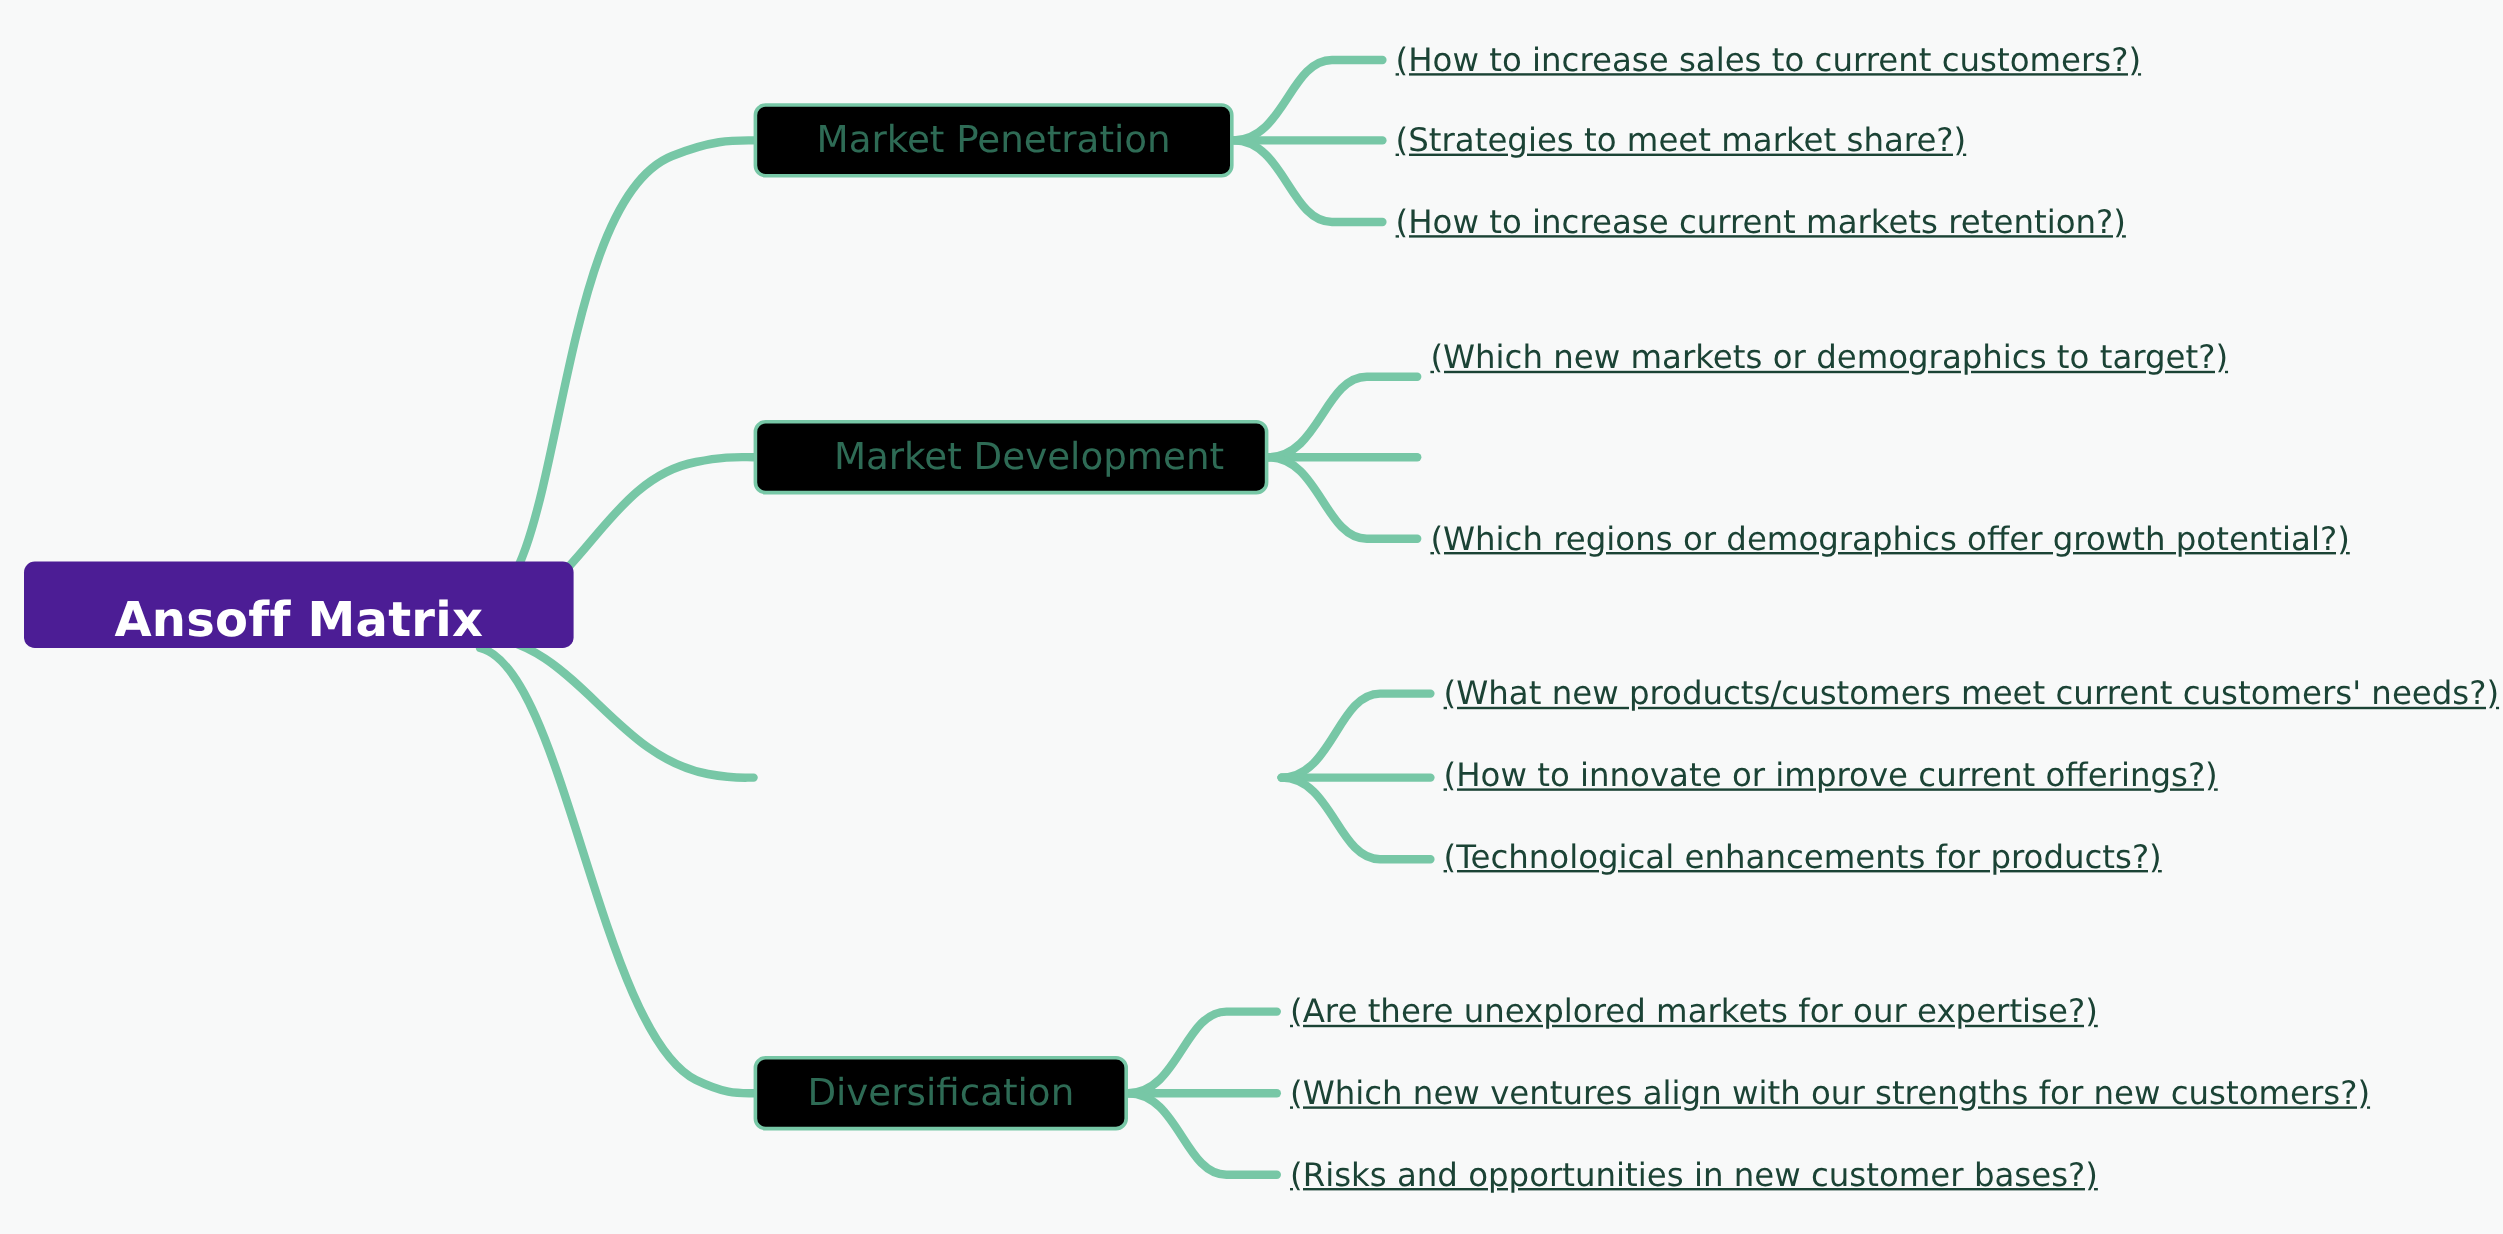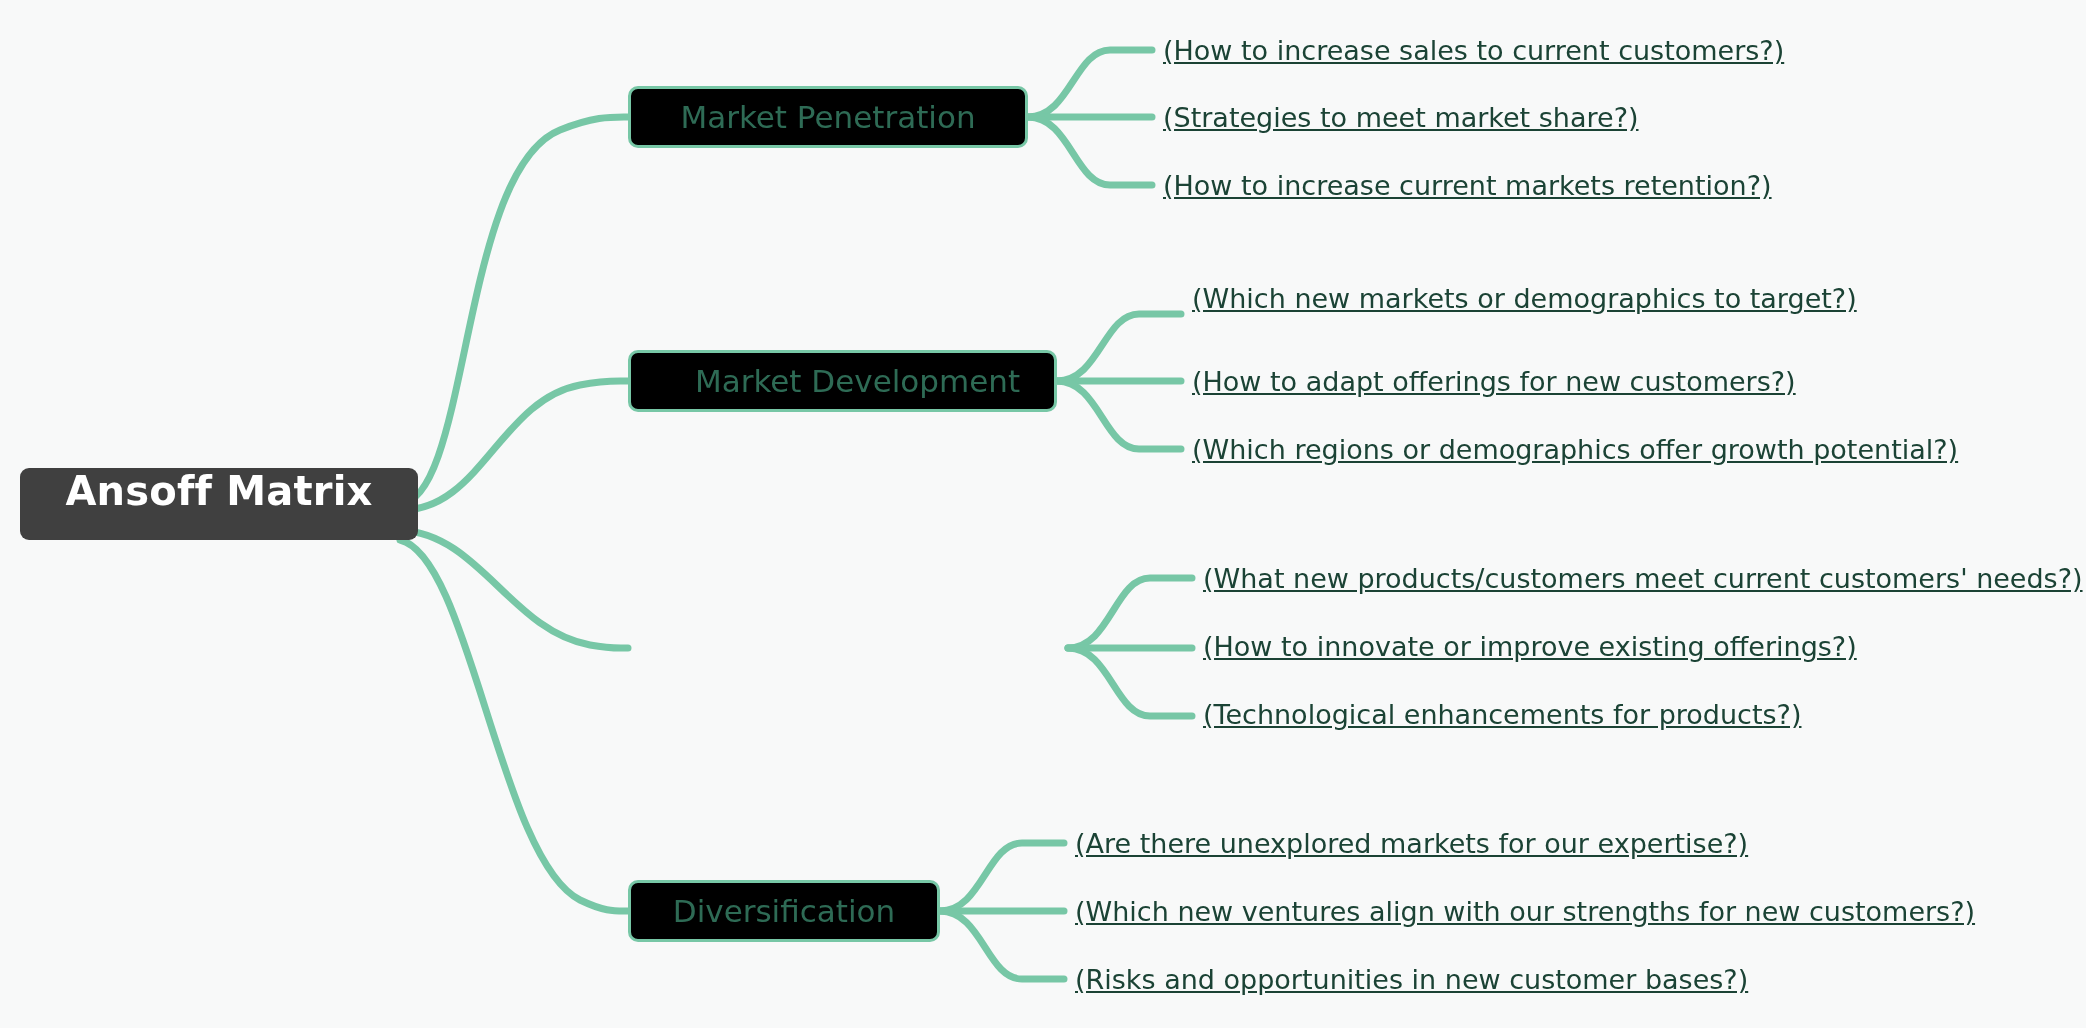--- a/index.html
+++ b/index.html
@@ -37,26 +37,26 @@
     left: 0;
     width: 2086px;
     height: 1028px;
   }
 
   
   .root-node {
     position: absolute;
     left: 20px;
     top: 468px;
-    width: 398px;
+    width: 458px;
     height: 72px;
-    background: #404040;
+    background: #4c1d95;
     border-radius: 9px;
     display: flex;
-    align-items: flex-start;
+    align-items: flex-end;
     justify-content: center;
     box-sizing: border-box;
   }
   .root-label {
     color: #ffffff;
     font-size: 40px;
     font-weight: bold;
     letter-spacing: 0.2px;
     white-space: nowrap;
     font-family: "DejaVu Sans", "Liberation Sans", sans-serif;
@@ -137,25 +137,24 @@
       <span class="branch-label">Market Penetration</span>
     </div>
     <div class="leaf-node" style="left:1163px; top:36px;">(How to increase sales to current customers?)</div>
     <div class="leaf-node" style="left:1163px; top:103px;">(Strategies to meet market share?)</div>
     <div class="leaf-node" style="left:1163px; top:171px;">(How to increase current markets retention?)</div>
 
     <div class="branch-node" style="left:628px; top:350px; width:429px;padding-left:30px;">
       <span class="branch-label">Market Development</span>
     </div>
     <div class="leaf-node" style="left:1192px; top:284px;">(Which new markets or demographics to target?)</div>
-    <div class="leaf-node" style="left:1192px; top:367px;">(How to adapt offerings for new customers?)</div>
     <div class="leaf-node" style="left:1192px; top:435px;">(Which regions or demographics offer growth potential?)</div>
 
     <div class="leaf-node" style="left:1203px; top:564px;">(What new products/customers meet current customers' needs?)</div>
-    <div class="leaf-node" style="left:1203px; top:632px;">(How to innovate or improve existing offerings?)</div>
+    <div class="leaf-node" style="left:1203px; top:632px;">(How to innovate or improve current offerings?)</div>
     <div class="leaf-node" style="left:1203px; top:700px;">(Technological enhancements for products?)</div>
 
     <div class="branch-node" style="left:628px; top:880px; width:312px;">
       <span class="branch-label">Diversification</span>
     </div>
     <div class="leaf-node" style="left:1075px; top:829px;">(Are there unexplored markets for our expertise?)</div>
     <div class="leaf-node" style="left:1075px; top:897px;">(Which new ventures align with our strengths for new customers?)</div>
     <div class="leaf-node" style="left:1075px; top:965px;">(Risks and opportunities in new customer bases?)</div>
 
   </div>

